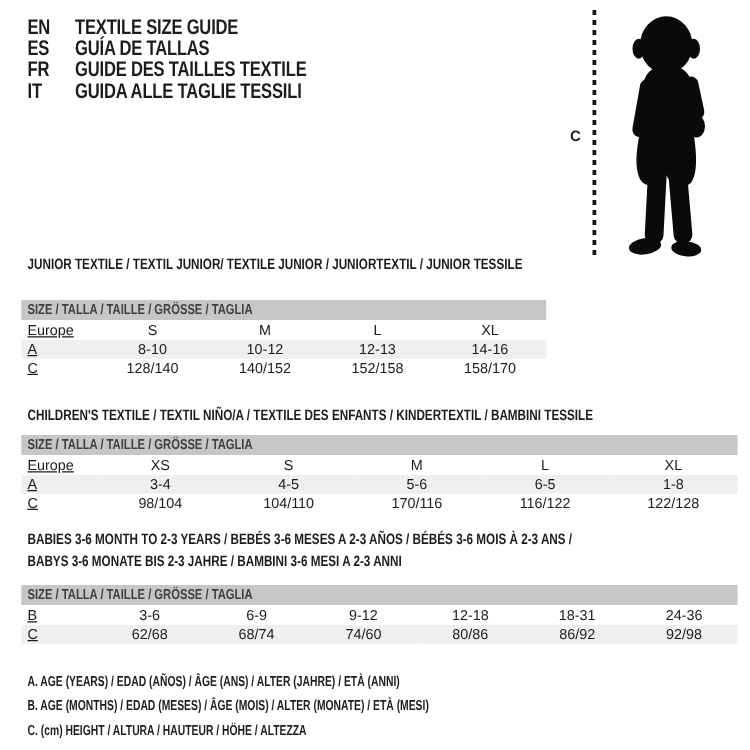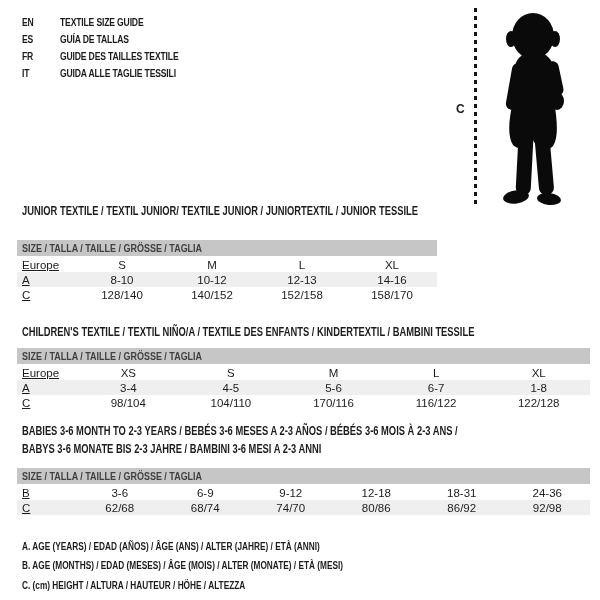--- a/index.html
+++ b/index.html
@@ -13,21 +13,21 @@
   body{
     width:600px;height:600px;background:#ffffff;position:relative;
     font-family:"Liberation Sans", sans-serif;color:var(--text);
     overflow:hidden;
   }
   .cond{display:inline-block;transform:scaleX(0.78);transform-origin:0 50%;white-space:nowrap;}
   .cond72{display:inline-block;transform:scaleX(0.72);transform-origin:0 50%;white-space:nowrap;}
 
   
   .lang-block{position:absolute;left:22px;top:13px;}
-  .lang-row{display:flex;height:17px;align-items:center;font-weight:bold;font-size:11px;letter-spacing:-0.2px;}
+  .lang-row{display:flex;height:17px;align-items:center;font-weight:bold;font-size:17px;letter-spacing:-0.2px;}
   .lang-code{width:38px;flex:0 0 38px;}
   
   .dash-line{position:absolute;left:474px;top:8px;width:3px;height:199px;
     background:repeating-linear-gradient(to bottom,#151515 0 4px,transparent 4px 8px);}
   .fig-c{position:absolute;left:456px;top:102px;font-weight:bold;font-size:12px;}
   .baby-svg{position:absolute;left:487px;top:9px;width:88px;height:198px;}
   .baby-svg *{fill:#0a0a0a;}
 
   
   .sec-title{position:absolute;left:22px;font-weight:bold;font-size:12px;line-height:18px;}
@@ -148,21 +148,21 @@
       <td>S</td>
       <td>M</td>
       <td>L</td>
       <td>XL</td>
     </tr>
     <tr class="shaded">
       <th>A</th>
       <td>3-4</td>
       <td>4-5</td>
       <td>5-6</td>
-      <td>6-7</td>
+      <td>6-5</td>
       <td>1-8</td>
     </tr>
     <tr>
       <th>C</th>
       <td>98/104</td>
       <td>104/110</td>
       <td>170/116</td>
       <td>116/122</td>
       <td>122/128</td>
     </tr>
@@ -193,21 +193,21 @@
       <td>6-9</td>
       <td>9-12</td>
       <td>12-18</td>
       <td>18-31</td>
       <td>24-36</td>
     </tr>
     <tr class="shaded">
       <th>C</th>
       <td>62/68</td>
       <td>68/74</td>
-      <td>74/70</td>
+      <td>74/60</td>
       <td>80/86</td>
       <td>86/92</td>
       <td>92/98</td>
     </tr>
   </tbody>
     </table>
 </div>
 
 <div class="notes">
   <div class="note-row">

